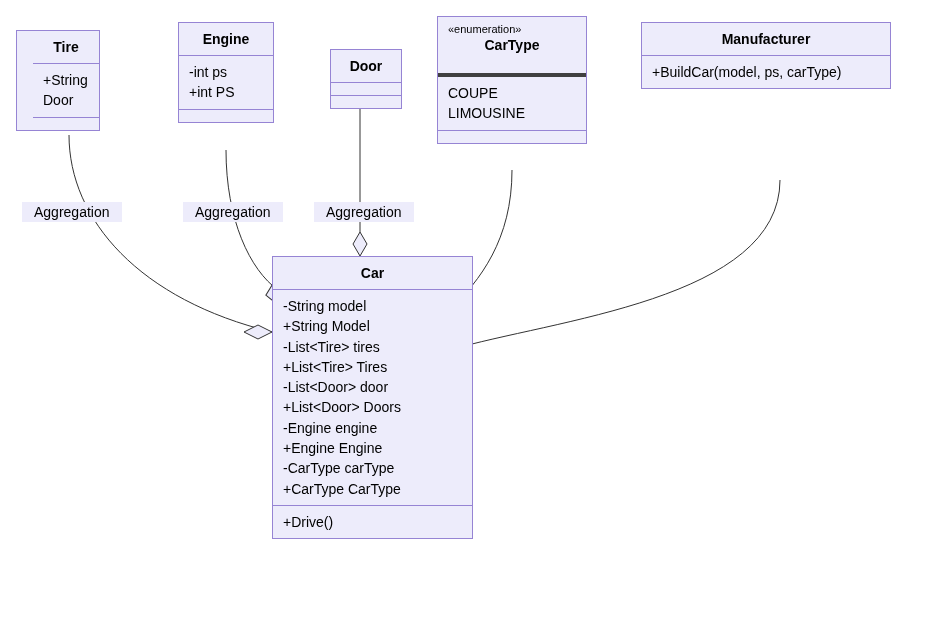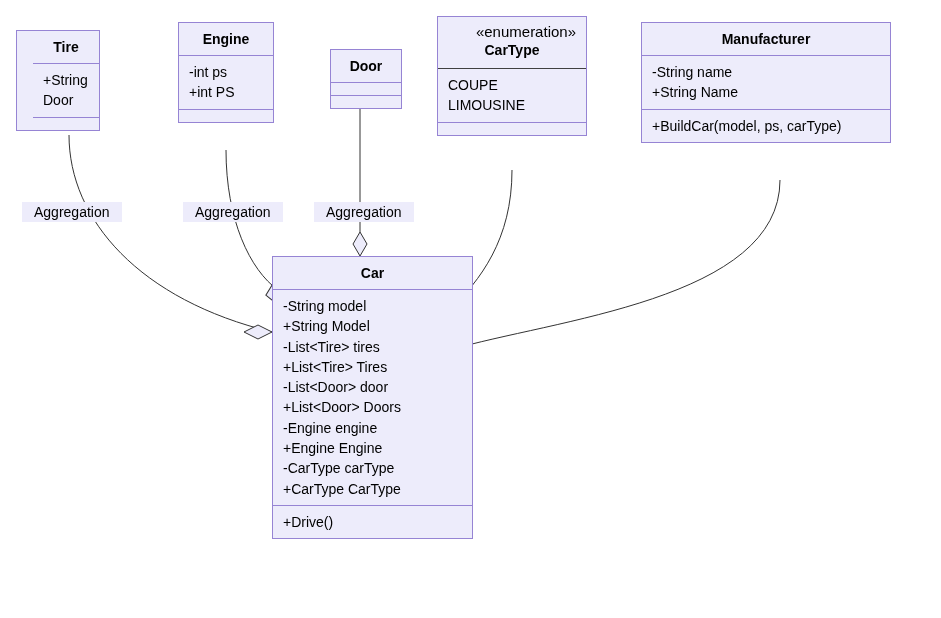--- a/index.html
+++ b/index.html
@@ -34,29 +34,29 @@
     border-bottom: none;
   }
   .class-section.empty {
     padding: 3px 10px;
     min-height: 6px;
   }
   .member {
     line-height: 1.45;
   }
   .stereotype {
-    text-align: right;
+    text-align: left;
     padding: 6px 10px 0;
-    font-size: 15px;
+    font-size: 11px;
   }
   .enum-title {
     font-weight: bold;
     text-align: center;
-    padding: 2px 10px 10px;
-    border-bottom: 1px solid #404040;
+    padding: 2px 10px 20px;
+    border-bottom: 4px solid #404040;
   }
   .edge-label {
     position: absolute;
     background: #edecfb;
     padding: 2px 12px;
     font-size: 14px;
   }
   svg {
     position: absolute;
     left: 0;
@@ -117,24 +117,20 @@
   <div class="class-section">
     <div class="member">COUPE</div>
     <div class="member">LIMOUSINE</div>
   </div>
   <div class="class-section empty"></div>
 </div>
 
 <div class="class-box" style="left:641px; top:22px; width:250px;">
   <div class="class-title">Manufacturer</div>
   <div class="class-section">
-    <div class="member">-String name</div>
-    <div class="member">+String Name</div>
-  </div>
-  <div class="class-section">
     <div class="member">+BuildCar(model, ps, carType)</div>
   </div>
 </div>
 
 <div class="class-box" style="left:272px; top:256px; width:201px;">
   <div class="class-title">Car</div>
   <div class="class-section">
     <div class="member">-String model</div>
     <div class="member">+String Model</div>
     <div class="member">-List&lt;Tire&gt; tires</div>

